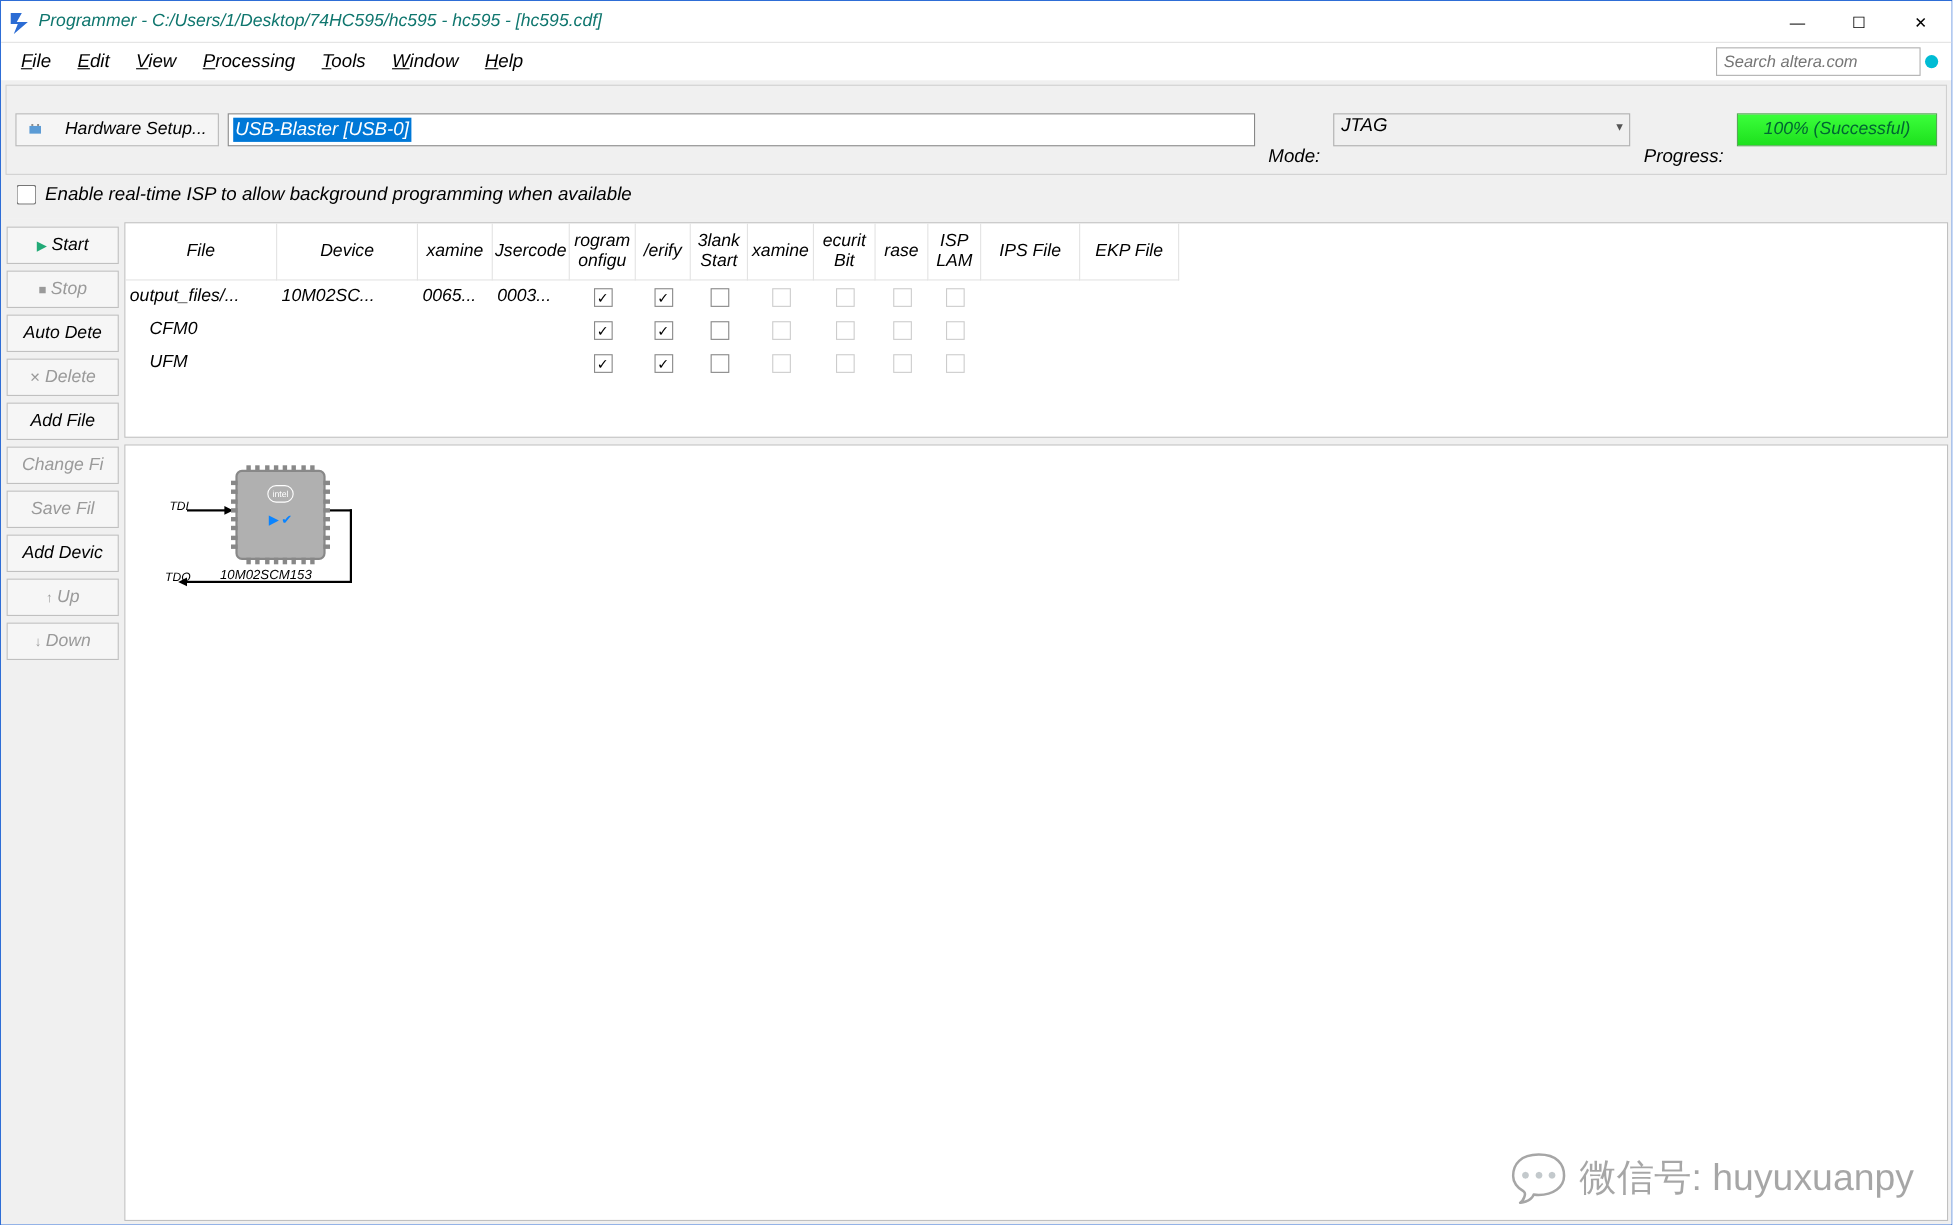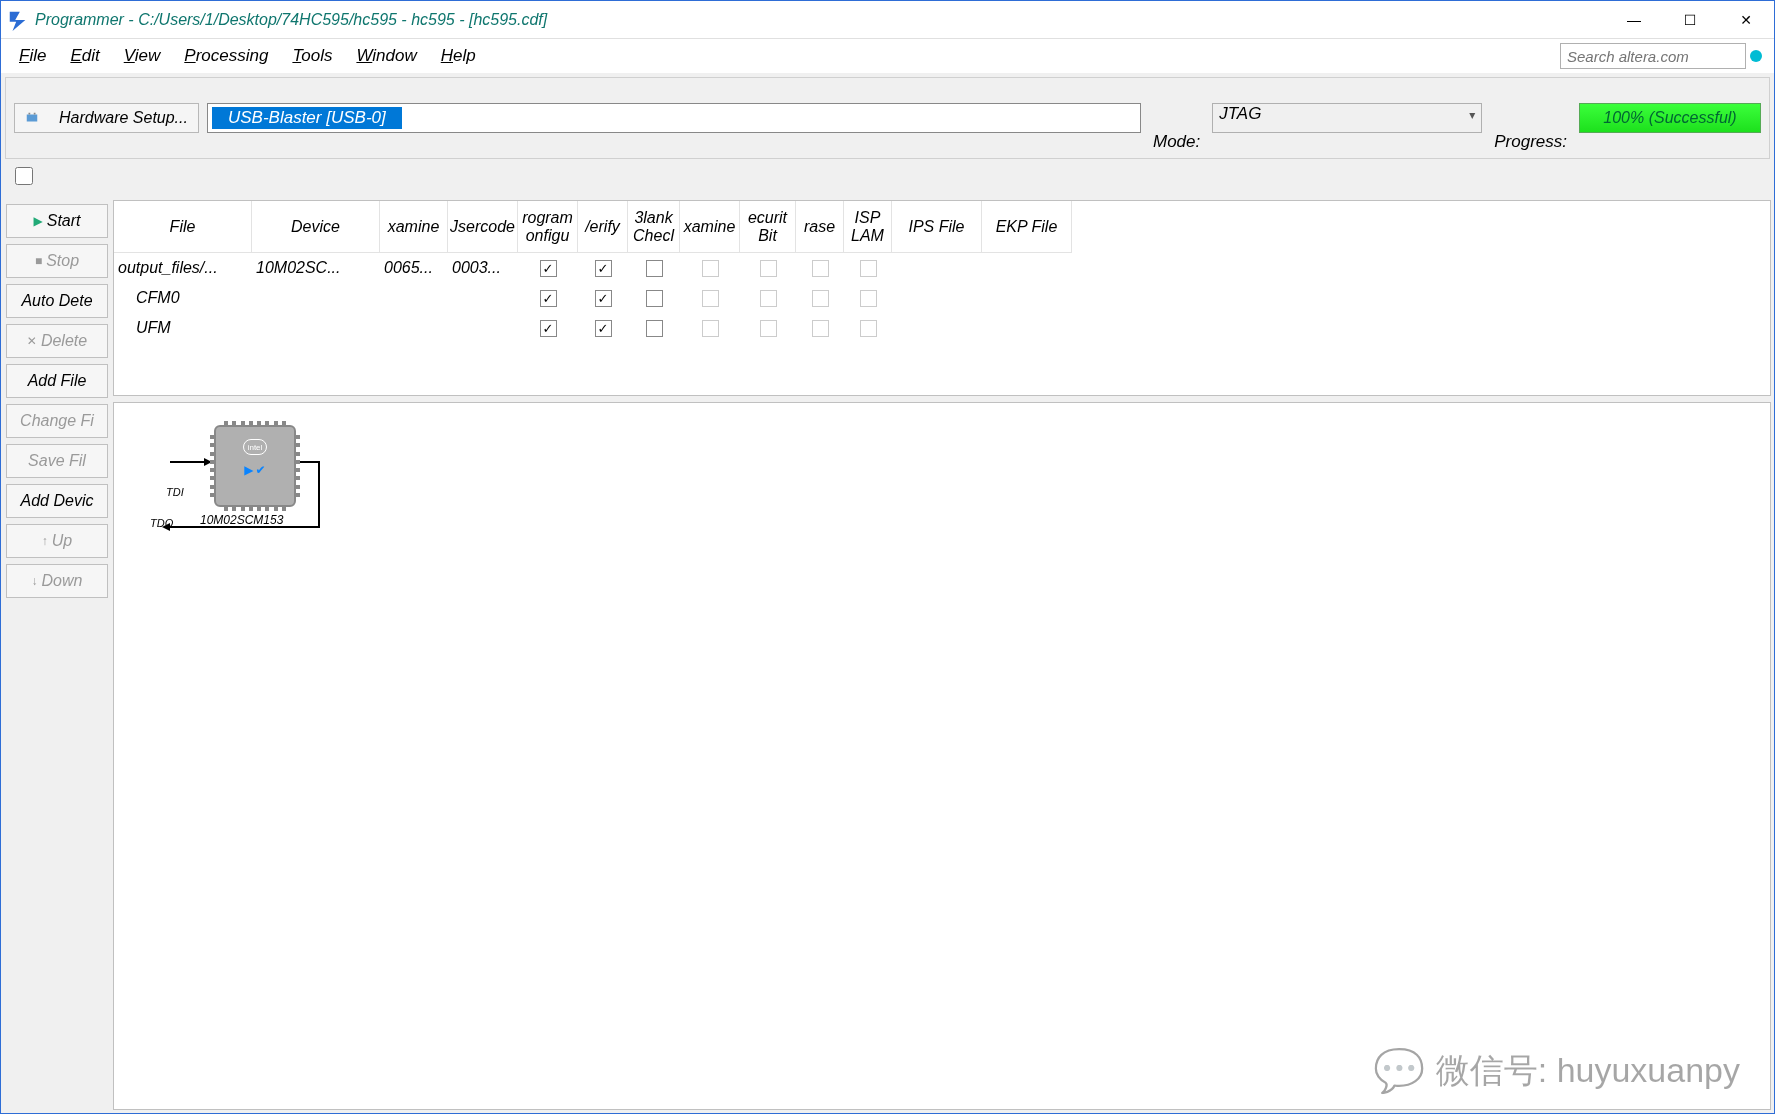--- a/index.html
+++ b/index.html
@@ -20,21 +20,21 @@
 .menu-bar .spacer { flex: 1; }
 .search-box { width: 186px; height: 26px; border: 1px solid #b0b0b0; padding: 0 6px; font-size: 15px; font-style: italic; color: #888; }
 .search-dot { width: 12px; height: 12px; border-radius: 50%; background: #00bcd4; margin: 0 6px 0 4px; }
 
 
 .toolbar-wrap { padding: 4px; background: #f0f0f0; }
 .toolbar { display: flex; align-items: center; padding: 6px 8px; background: #f0f0f0; border: 1px solid #d0d0d0; gap: 8px; }
 .btn { height: 30px; padding: 0 10px; background: #f5f5f5; border: 1px solid #b8b8b8; font-size: 16px; font-style: italic; display: flex; align-items: center; gap: 20px; }
 .hw-setup-icon { width: 14px; height: 14px; }
 .device-display { flex: 1; height: 30px; background: #fff; border: 1px solid #888; display: flex; align-items: center; padding: 0 4px; }
-.device-display span { background: #0078d7; color: #fff; font-size: 17px; font-style: italic; padding: 1px 16px; }
+.device-display span { background: #0078d7; color: #fff; font-size: 17px; font-style: italic; padding: 1px 2px; }
 .tb-label { font-size: 17px; font-style: italic; padding: 0 4px; margin-top: 48px; }
 .mode-select { width: 270px; height: 30px; background: #f0f0f0; border: 1px solid #b0b0b0; padding: 0 22px 0 6px; font-size: 17px; font-style: italic; position: relative; }
 .mode-select::after { content: "▾"; position: absolute; right: 6px; top: 4px; font-style: normal; font-size: 12px; color: #555; }
 .progress-box { width: 182px; height: 30px; background: linear-gradient(#3bff3b, #1de01d); border: 1px solid #5a5; display: flex; align-items: center; justify-content: center; font-size: 16px; font-style: italic; color: #063; }
 
 
 .isp-row { display: flex; align-items: center; padding: 8px 10px; font-size: 17px; font-style: italic; gap: 8px; }
 .isp-row input[type=checkbox] { width: 18px; height: 18px; }
 
 
@@ -63,21 +63,21 @@
 .diag-inner { position: absolute; left: 36px; top: 22px; }
 .chip { position: absolute; left: 64px; top: 0; width: 82px; height: 82px; background: #b0b0b0; border: 2px solid #888; border-radius: 6px; }
 .chip-pins-t, .chip-pins-b { position: absolute; left: 8px; right: 8px; height: 6px; display: flex; justify-content: space-between; }
 .chip-pins-t { top: -6px; } .chip-pins-b { bottom: -6px; }
 .chip-pins-l, .chip-pins-r { position: absolute; top: 8px; bottom: 8px; width: 6px; display: flex; flex-direction: column; justify-content: space-between; }
 .chip-pins-l { left: -6px; } .chip-pins-r { right: -6px; }
 .pin-h { width: 4px; height: 6px; background: #888; }
 .pin-v { width: 6px; height: 4px; background: #888; }
 .chip-logo { position: absolute; left: 50%; top: 12px; transform: translateX(-50%); width: 24px; height: 16px; border: 1.5px solid #fff; border-radius: 9px; font-size: 8px; color: #fff; display: flex; align-items: center; justify-content: center; font-style: normal; }
 .chip-icons { position: absolute; left: 50%; top: 36px; transform: translateX(-50%); display: flex; gap: 2px; font-size: 12px; font-style: normal; }
-.tdi-lbl { position: absolute; left: 16px; top: 28px; font-size: 11px; font-style: italic; margin-top: 33px; }
+.tdi-lbl { position: absolute; left: 4px; top: 28px; font-size: 11px; font-style: italic; }
 .tdo-lbl { position: absolute; left: 0; top: 92px; font-size: 11px; font-style: italic; }
 .chip-name { position: absolute; left: 50px; top: 88px; font-size: 12px; font-style: italic; }
 .wire { position: absolute; background: #000; }
 .arrow-r { position: absolute; width: 0; height: 0; border-top: 4px solid transparent; border-bottom: 4px solid transparent; border-left: 8px solid #000; }
 .arrow-l { position: absolute; width: 0; height: 0; border-top: 4px solid transparent; border-bottom: 4px solid transparent; border-right: 8px solid #000; }
 
 
 .watermark { position: absolute; right: 30px; bottom: 14px; font-size: 34px; color: rgba(0,0,0,0.35); font-style: normal; display: flex; align-items: center; gap: 10px; }
 .wm-icon { font-size: 42px; }
 </style>
@@ -129,20 +129,21 @@
       <div class="mode-select">
         <span>JTAG</span>
       </div>
       <span class="tb-label">Progress:</span>
       <div class="progress-box">
         <span>100% (Successful)</span>
       </div>
     </div>
     <div class="isp-row">
       <input type="checkbox" style="">
+      <span>Enable real-time ISP to allow background programming when available</span>
     </div>
   </div>
 
   <div class="body-area">
     <div class="side-buttons" id="side-buttons">
         <div class="side-btn">
           <span class="ic" style="color: rgb(34, 170, 119);">▶</span>
           <span>Start</span>
         </div>
         <div class="side-btn disabled">
@@ -183,21 +184,21 @@
       <div class="panel table-panel">
         <div class="grid" id="grid">
             <div class="gh">File</div>
             <div class="gh">Device</div>
             <div class="gh">xamine</div>
             <div class="gh">Jsercode</div>
             <div class="gh">rogram
 onfigu</div>
             <div class="gh">/erify</div>
             <div class="gh">3lank
-Checl</div>
+Start</div>
             <div class="gh">xamine</div>
             <div class="gh">ecurit
 Bit</div>
             <div class="gh">rase</div>
             <div class="gh">ISP
 LAM</div>
             <div class="gh">IPS File</div>
             <div class="gh">EKP File</div>
             <div class="gc l">output_files/...</div>
             <div class="gc l">10M02SC...</div>

